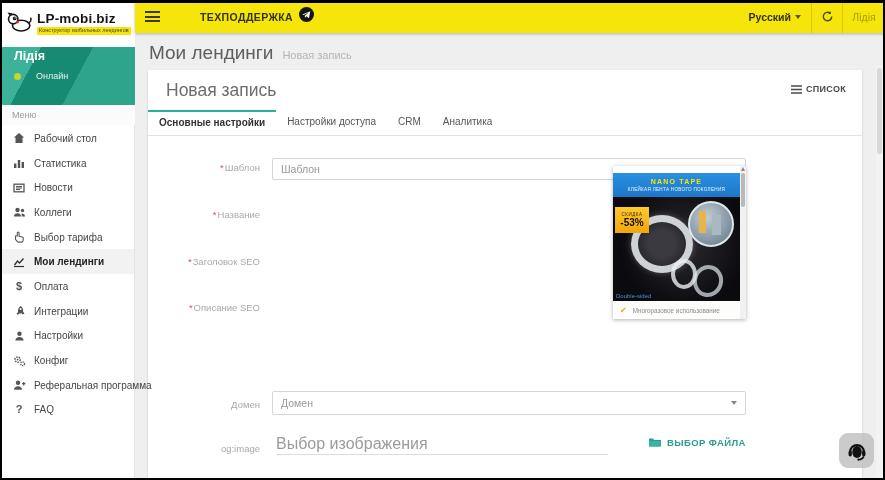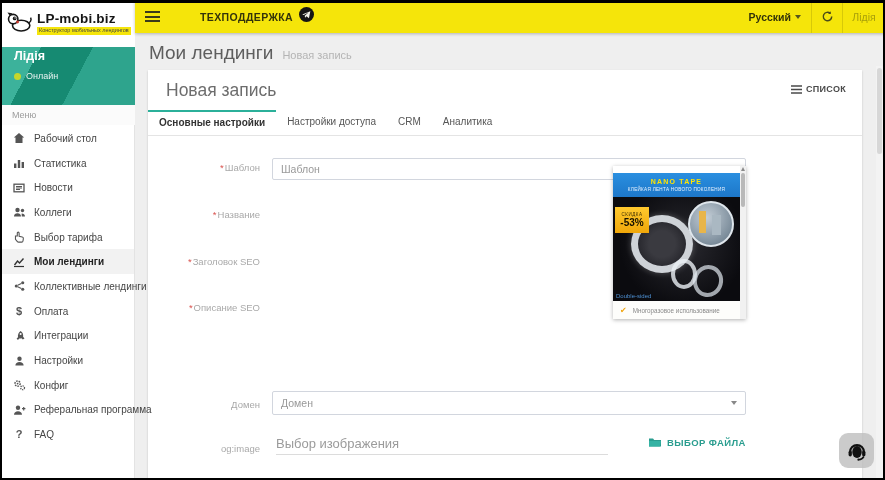--- a/index.html
+++ b/index.html
@@ -31,21 +31,21 @@
   .caret-dn { width:0; height:0; border-left:3.5px solid transparent; border-right:3.5px solid transparent; border-top:4px solid #55551c; }
   .tb-divider { width:1px; height:33px; background:rgba(0,0,0,.12); }
   .tb-refresh { width:30px; height:33px; display:flex; align-items:center; justify-content:center; cursor:pointer; }
   .tb-user { width:42px; font-size:10.5px; color:rgba(70,70,10,.45); text-align:center; cursor:pointer; }
 
   
   .sidebar { position:absolute; left:0; top:33px; width:135px; height:447px; background:#fff; z-index:4; border-right:1px solid #e3e3e3; }
   .user-panel { position:absolute; left:0; top:0; width:135px; height:72px;
     background:linear-gradient(118deg,#3cb29b 0%,#3cb29b 28%,#168a72 28%,#168a72 58%,#2ea48d 58%,#2ea48d 100%); }
   .user-name { position:absolute; left:14px; top:16px; color:#fff; font-weight:bold; font-size:12.5px; }
-  .user-status { position:absolute; left:14px; top:38px; display:flex; align-items:center; gap:5px; }
+  .user-status { position:absolute; left:14px; top:38px; display:flex; align-items:center; gap:15px; }
   .status-dot { width:7px; height:7px; border-radius:50%; background:#c6d62a; }
   .status-text { font-size:9px; color:rgba(255,255,255,.9); }
   .menu-title { position:absolute; left:0; top:72px; width:135px; height:20px; line-height:20px;
                 padding-left:12px; font-size:9px; color:#9c9c9c; background:#fbfbfb; }
   .menu { position:absolute; left:0; top:93px; width:134px; }
   .mi { display:flex; align-items:center; height:24.7px; padding-left:12px; gap:8px; cursor:pointer; }
   .mi .ic { width:14px; height:13px; display:flex; align-items:center; justify-content:center; flex:none; }
   .mi .lbl { font-size:10px; color:#454545; white-space:nowrap; }
   .mi.active { background:#f2f2f2; }
   .mi.active .lbl { font-weight:bold; color:#222; }
@@ -109,21 +109,21 @@
   .inset { position:absolute; right:6px; top:4px; width:46px; height:46px; border-radius:50%;
            background:radial-gradient(circle at 40% 35%,#c3cdd6,#7d8e9c 70%,#5d6d7a); border:2px solid #dfe6ec; }
   .inset:before { content:""; position:absolute; left:9px; top:8px; width:7px; height:22px; background:#e8b54a; }
   .inset:after { content:""; position:absolute; left:22px; top:12px; width:9px; height:20px; background:#aab8c2; }
   .pv-link { position:absolute; left:3px; bottom:2px; font-size:6px; color:#4d8fd1; }
   .pv-foot { position:absolute; left:0; top:135px; width:127px; height:18px; background:#fdfdfb; display:flex; align-items:center; padding-left:7px; gap:6px; }
   .pv-check { color:#f0a30a; font-size:8px; }
   .pv-feature { font-size:6.3px; color:#8a8a8a; }
 
   .ul-input { position:absolute; display:flex; align-items:center; border-bottom:1px solid #dcdcdc; }
-  .ul-input .ph { font-size:13px; color:#9b9b9b; }
+  .ul-input .ph { font-size:16px; color:#9b9b9b; }
   .file-btn { position:absolute; display:flex; align-items:center; gap:5px; cursor:pointer; }
   .file-btn span { font-size:9.5px; font-weight:bold; color:#2a9d8f; letter-spacing:.4px; }
 
   .main-scrollbar { position:absolute; right:2px; top:33px; width:7px; height:445px; background:#f3f3f3; z-index:8; }
   .main-thumb { position:absolute; left:1px; top:2px; width:5px; height:86px; background:#d7d7d7; border-radius:3px; }
 
   .support-widget { position:absolute; right:11px; bottom:12px; width:35px; height:35px; border-radius:9px;
                     background:rgba(190,190,190,.8); display:flex; align-items:center; justify-content:center; cursor:pointer; z-index:9; }
 </style>
 </head>
@@ -238,31 +238,20 @@
         <span class="lbl">Выбор тарифа</span>
       </div>
       <div class="mi active">
         <span class="ic">
             <svg width="12" height="12" viewBox="0 0 12 12">
               <path d="M1 10.5h10" stroke="#333" stroke-width="1.2"></path>
               <path d="M1.5 9L4.5 5l2 2L10.5 2.5" fill="none" stroke="#333" stroke-width="1.4"></path>
             </svg>
           </span>
         <span class="lbl">Мои лендинги</span>
-      </div>
-      <div class="mi">
-        <span class="ic">
-            <svg width="11" height="12" viewBox="0 0 12 12">
-              <circle cx="9.5" cy="2.5" r="1.7" fill="#555"></circle>
-              <circle cx="2.5" cy="6" r="1.7" fill="#555"></circle>
-              <circle cx="9.5" cy="9.5" r="1.7" fill="#555"></circle>
-              <path d="M4 5.2l4-2M4 6.8l4 2" stroke="#555" stroke-width="1.1"></path>
-            </svg>
-          </span>
-        <span class="lbl">Коллективные лендинги</span>
       </div>
       <div class="mi">
         <span class="ic">
             <span class="glyph">$</span>
           </span>
         <span class="lbl">Оплата</span>
       </div>
       <div class="mi">
         <span class="ic">
             <svg width="12" height="12" viewBox="0 0 12 12">

